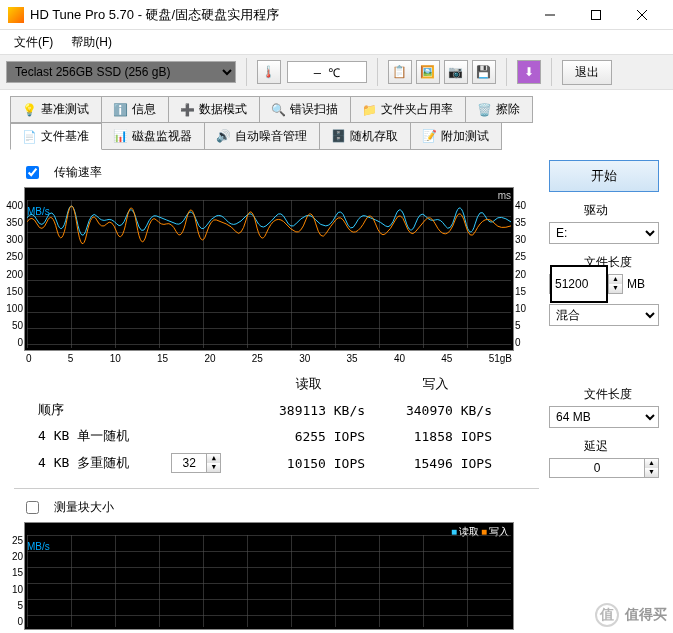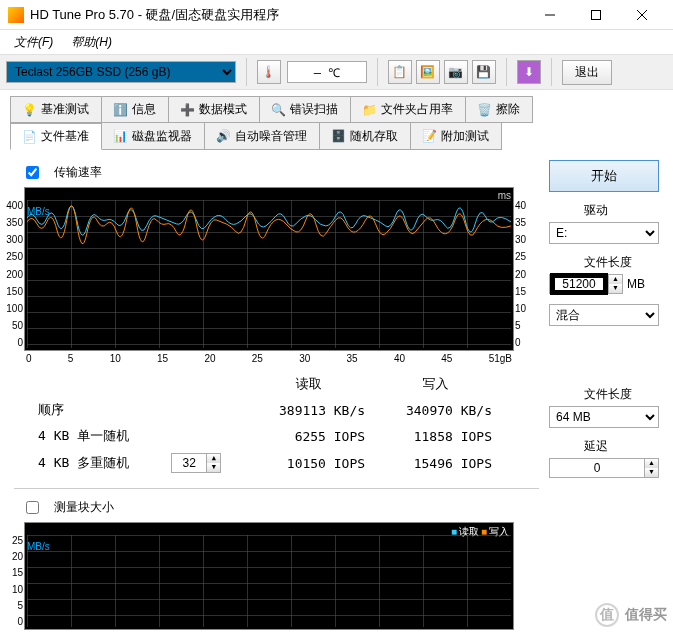--- a/index.html
+++ b/index.html
@@ -4,23 +4,23 @@
 <style>
 * { box-sizing: border-box; margin: 0; padding: 0; }
 body { font-family: "Microsoft YaHei", "SimSun", sans-serif; font-size: 12px; background: #fff; width: 673px; }
 .titlebar { height: 30px; background: #fff; border-bottom: 1px solid #e0e0e0; display: flex; align-items: center; padding: 0 8px; }
 .titlebar .title-icon { width: 16px; height: 16px; background: linear-gradient(135deg,#ffcc00,#ff6600); margin-right: 6px; }
 .titlebar .title { flex: 1; font-size: 13px; }
 .winbtns { display: flex; gap: 0; }
 .winbtn { width: 46px; height: 30px; display: flex; align-items: center; justify-content: center; cursor: pointer; }
 .winbtn svg { width: 10px; height: 10px; }
 .menubar { height: 24px; display: flex; align-items: center; padding: 0 6px; gap: 2px; }
-.menuitem { padding: 2px 8px; cursor: pointer; font-style: italic; }
+.menuitem { padding: 2px 8px; cursor: pointer; }
 .toolbar { height: 36px; background: #f0f0f0; border-top: 1px solid #e0e0e0; border-bottom: 1px solid #e0e0e0; display: flex; align-items: center; padding: 0 6px; gap: 6px; }
-.drive-select { width: 230px; height: 22px; border: 1px solid #aaa; background: #0369a1; padding: 0 4px; font-family: inherit; font-size: 12px; }
+.drive-select { width: 230px; height: 22px; border: 1px solid #aaa; background: #737373; padding: 0 4px; font-family: inherit; font-size: 12px; }
 .tool-sep { width: 1px; height: 28px; background: #ccc; margin: 0 4px; }
 .tool-btn { width: 24px; height: 24px; border: 1px solid #aaa; background: linear-gradient(#fff,#e8e8e8); display: flex; align-items: center; justify-content: center; cursor: pointer; }
 .tool-group { display: flex; gap: 4px; }
 .temp-box { width: 80px; height: 22px; border: 1px solid #aaa; background: #fff; display: flex; align-items: center; justify-content: center; font-family: monospace; }
 .exit-btn { padding: 3px 12px; border: 1px solid #aaa; background: linear-gradient(#fff,#e8e8e8); cursor: pointer; }
 .tabs { padding: 6px 10px 0 10px; }
 .tabrow { display: flex; gap: 0; }
 .tab { padding: 4px 12px; border: 1px solid #aaa; background: #f0f0f0; display: flex; align-items: center; gap: 4px; cursor: pointer; white-space: nowrap; margin-right: -1px; }
 .tab.active { background: #fff; border-bottom: 1px solid #fff; position: relative; z-index: 2; }
 .tabrow2 .tab { border-top: none; }
@@ -47,21 +47,21 @@
 .results-table .val { text-align: right; font-family: monospace; white-space: nowrap; }
 .spinner-box { display: inline-flex; border: 1px solid #aaa; height: 20px; align-items: center; }
 .spinner-box input { width: 34px; border: none; text-align: center; font-size: 12px; }
 .spinner-btns { display: flex; flex-direction: column; }
 .spinner-btns div { width: 14px; height: 9px; border-left: 1px solid #aaa; background: linear-gradient(#fff,#e0e0e0); font-size: 7px; text-align: center; line-height: 8px; cursor: pointer; }
 hr.sep { border: none; border-top: 1px solid #ccc; margin: 10px 0; }
 .btn-start { width: 100%; padding: 6px 0; border: 1px solid #4a90d9; background: linear-gradient(#eaf3fb,#d0e4f5); cursor: pointer; font-size: 13px; }
 .field-label { font-size: 12px; margin-bottom: 3px; margin-left: 35px; }
 .field-select { width: 100%; height: 22px; border: 1px solid #aaa; background: #fff; font-size: 12px; padding: 0 2px; }
 .field-input-row { display: flex; align-items: center; gap: 4px; }
-.field-input-row input { width: 58px; height: 22px; border: 5px solid #000000; text-align: center; padding: 0 3px; font-size: 12px; }
+.field-input-row input { width: 58px; height: 38px; border: 2px solid #000000; text-align: left; padding: 0 3px; font-size: 12px; }
 .grid-lines { position: absolute; inset: 12px 2px 2px 2px; background-image:
   repeating-linear-gradient(to right, rgba(80,80,80,0.6) 0 1px, transparent 1px 44px),
   repeating-linear-gradient(to bottom, rgba(80,80,80,0.6) 0 1px, transparent 1px 16px);
 }
 .watermark { position: absolute; bottom: 6px; right: 6px; display: flex; align-items: center; gap: 6px; color: #888; font-size: 14px; font-weight: bold; opacity: .85; }
 .watermark .wm-icon { width: 24px; height: 24px; border-radius: 50%; border: 2px solid #ccc; display: flex; align-items: center; justify-content: center; font-size: 14px; color: #aaa; }
 svg.wave { position: absolute; inset: 12px 2px 2px 2px; }
 </style>
 </head>
 <body>

